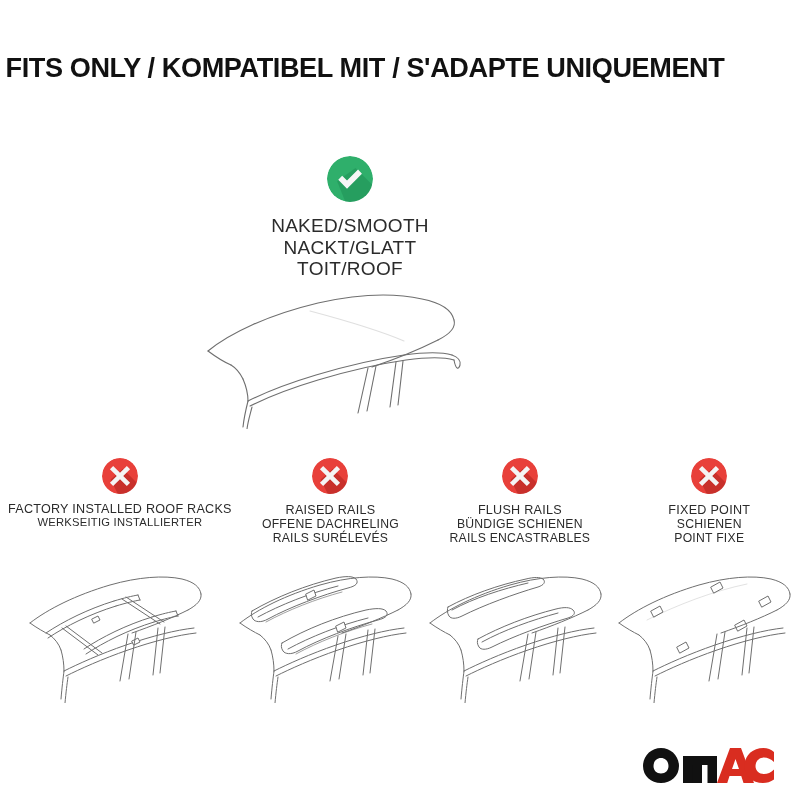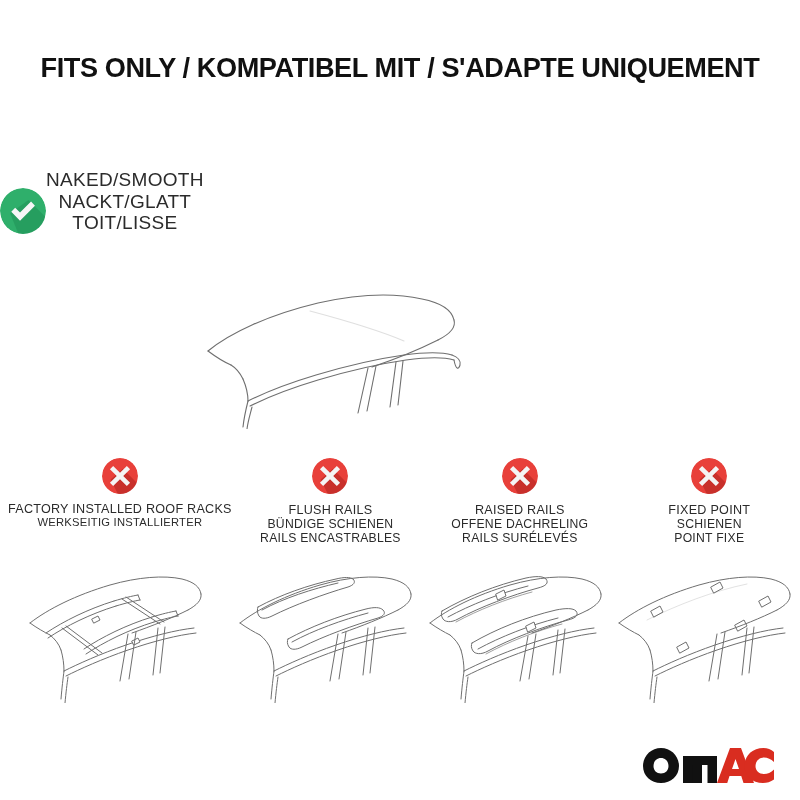--- a/index.html
+++ b/index.html
@@ -15,21 +15,20 @@
     color: #1a1a1a;
     overflow: hidden;
   }
 
   
   .title-bar {
     position: absolute;
     left: 0;
     top: 52px;
     width: 800px;
-    text-align: center;
   }
   .title-text {
     display: inline-block;
     font-family: "Liberation Sans", sans-serif;
     font-weight: 700;
     font-size: 27.5px;
     letter-spacing: -0.4px;
     color: #111111;
     white-space: nowrap;
     transform: scaleX(0.985);
@@ -44,22 +43,22 @@
   }
   .badge svg { display: block; }
 
   
   .approved-block {
     position: absolute;
     left: 0;
     top: 156px;
     width: 700px;
     display: flex;
-    flex-direction: row;
-    align-items: flex-end;
+    flex-direction: column;
+    align-items: center;
   }
   .approved-badge {
     width: 46px;
     height: 46px;
   }
   .approved-labels {
     margin-top: 13px;
     text-align: center;
     font-size: 19px;
     line-height: 21.5px;
@@ -142,21 +141,21 @@
     <svg viewBox="0 0 100 100" width="100%" height="100%">
       <circle cx="50" cy="50" r="50" fill="#2FAF6B"></circle>
       <path d="M62 26 L100 64 L100 100 L40 100 L22 55 Z" fill="#1F8F56" opacity="0.55"></path>
       <path d="M24.5 51.5 L33 43 L43.5 53.5 L67.5 29.5 L76 38.5 L43.5 71 Z" fill="#F6F6F6"></path>
     </svg>
   </span>
 
   <div class="approved-labels">
     <div>NAKED/SMOOTH</div>
     <div>NACKT/GLATT</div>
-    <div>TOIT/LISSE</div>
+    <div>TOIT/ROOF</div>
   </div>
 
   <div class="approved-art">
     <svg viewBox="0 0 320 140" width="100%" height="100%" fill="none" stroke="#6f6f6f" stroke-width="1.1" stroke-linecap="round" stroke-linejoin="round">
 
       <path d="M18 62 C40 44 78 26 128 14 C168 5 205 4 232 10 C252 14 262 22 264 31"></path>
       <path d="M264 31 C266 38 260 45 248 51"></path>
 
       <path d="M248 51 C230 60 206 70 182 78"></path>
 
@@ -240,91 +239,91 @@
 
   <div class="reject-col">
     <span class="badge reject-badge">
       <svg viewBox="0 0 100 100" width="100%" height="100%">
         <circle cx="50" cy="50" r="50" fill="#E8403A"></circle>
         <path d="M58 30 L100 72 L100 100 L44 100 L24 60 Z" fill="#A81F1C" opacity="0.5"></path>
         <path d="M31 22 L50 41 L69 22 L78 31 L59 50 L78 69 L69 78 L50 59 L31 78 L22 69 L41 50 L22 31 Z" fill="#F4F4F4"></path>
       </svg>
     </span>
     <div class="reject-labels">
-      <div class="l1">FLUSH RAILS</div>
-      <div>BÜNDIGE SCHIENEN</div>
-      <div>RAILS ENCASTRABLES</div>
+      <div class="l1">RAISED RAILS</div>
+      <div>OFFENE DACHRELING</div>
+      <div>RAILS SURÉLEVÉS</div>
     </div>
     <div class="reject-art">
       <svg viewBox="0 0 196 150" width="100%" height="100%" fill="none" stroke="#6f6f6f" stroke-width="1" stroke-linecap="round" stroke-linejoin="round">
         <path d="M12 70 C30 56 58 42 92 32 C120 24 146 22 164 26 C176 29 182 34 183 41"></path>
         <path d="M183 41 C184 47 179 52 170 57"></path>
         <path d="M170 57 C154 65 134 73 114 80"></path>
         <path d="M12 70 C19 75 26 79 32 82"></path>
         <path d="M32 82 C37 86 41 91 43 97"></path>
         <path d="M43 97 C45 104 46 111 46 118"></path>
         <path d="M46 118 C60 111 82 101 108 92 C134 83 158 77 176 75"></path>
         <path d="M48 123 C62 116 84 106 110 97 C136 88 160 82 178 80"></path>
 
-        <path d="M30 54 C52 42 80 32 108 26 C116 24 122 24 125 26 C128 29 126 32 120 34 C96 41 66 52 44 63 C38 66 33 66 31 63 C29 60 29 56 30 54 Z"></path>
-        <path d="M34 57 C56 45 84 36 110 30"></path>
-
-        <path d="M60 86 C82 74 110 63 138 56 C146 54 152 54 155 57 C158 60 156 63 150 65 C126 72 96 83 74 94 C68 97 63 97 61 94 C59 91 59 88 60 86 Z"></path>
-        <path d="M64 89 C86 77 114 67 140 60"></path>
-
-        <path d="M110 81 L102 128"></path>
-        <path d="M118 79 L111 126"></path>
-        <path d="M140 75 L135 122"></path>
-        <path d="M147 74 L142 120"></path>
+        <path d="M24 58 C48 44 78 32 108 25 C118 23 125 23 128 26 C131 30 128 33 120 35 C94 42 62 54 40 66 C33 70 27 69 25 66 C23 63 23 60 24 58 Z"></path>
+        <path d="M30 64 C52 52 82 40 110 33"></path>
+        <path d="M38 69 C60 57 88 46 114 39" opacity="0.65"></path>
+
+        <path d="M78 41 l8 -4 2 6 -8 4 z" fill="#ffffff"></path>
+
+        <path d="M54 90 C78 76 108 64 138 57 C148 55 155 55 158 58 C161 62 158 65 150 67 C124 74 92 86 70 98 C63 102 57 101 55 98 C53 95 53 92 54 90 Z"></path>
+        <path d="M60 96 C82 84 112 72 140 65"></path>
+        <path d="M68 101 C90 89 118 78 144 71" opacity="0.65"></path>
+
+        <path d="M108 73 l8 -4 2 6 -8 4 z" fill="#ffffff"></path>
+
+        <path d="M110 83 L102 128"></path>
+        <path d="M118 81 L111 126"></path>
+        <path d="M140 77 L135 122"></path>
+        <path d="M147 76 L142 120"></path>
         <path d="M46 118 C45 126 44 134 43 146"></path>
         <path d="M50 124 C49 131 48 139 47 150"></path>
       </svg>
     </div>
   </div>
 
   <div class="reject-col">
     <span class="badge reject-badge">
       <svg viewBox="0 0 100 100" width="100%" height="100%">
         <circle cx="50" cy="50" r="50" fill="#E8403A"></circle>
         <path d="M58 30 L100 72 L100 100 L44 100 L24 60 Z" fill="#A81F1C" opacity="0.5"></path>
         <path d="M31 22 L50 41 L69 22 L78 31 L59 50 L78 69 L69 78 L50 59 L31 78 L22 69 L41 50 L22 31 Z" fill="#F4F4F4"></path>
       </svg>
     </span>
     <div class="reject-labels">
-      <div class="l1">RAISED RAILS</div>
-      <div>OFFENE DACHRELING</div>
-      <div>RAILS SURÉLEVÉS</div>
+      <div class="l1">FLUSH RAILS</div>
+      <div>BÜNDIGE SCHIENEN</div>
+      <div>RAILS ENCASTRABLES</div>
     </div>
     <div class="reject-art">
       <svg viewBox="0 0 196 150" width="100%" height="100%" fill="none" stroke="#6f6f6f" stroke-width="1" stroke-linecap="round" stroke-linejoin="round">
         <path d="M12 70 C30 56 58 42 92 32 C120 24 146 22 164 26 C176 29 182 34 183 41"></path>
         <path d="M183 41 C184 47 179 52 170 57"></path>
         <path d="M170 57 C154 65 134 73 114 80"></path>
         <path d="M12 70 C19 75 26 79 32 82"></path>
         <path d="M32 82 C37 86 41 91 43 97"></path>
         <path d="M43 97 C45 104 46 111 46 118"></path>
         <path d="M46 118 C60 111 82 101 108 92 C134 83 158 77 176 75"></path>
         <path d="M48 123 C62 116 84 106 110 97 C136 88 160 82 178 80"></path>
 
-        <path d="M24 58 C48 44 78 32 108 25 C118 23 125 23 128 26 C131 30 128 33 120 35 C94 42 62 54 40 66 C33 70 27 69 25 66 C23 63 23 60 24 58 Z"></path>
-        <path d="M30 64 C52 52 82 40 110 33"></path>
-        <path d="M38 69 C60 57 88 46 114 39" opacity="0.65"></path>
-
-        <path d="M78 41 l8 -4 2 6 -8 4 z" fill="#ffffff"></path>
-
-        <path d="M54 90 C78 76 108 64 138 57 C148 55 155 55 158 58 C161 62 158 65 150 67 C124 74 92 86 70 98 C63 102 57 101 55 98 C53 95 53 92 54 90 Z"></path>
-        <path d="M60 96 C82 84 112 72 140 65"></path>
-        <path d="M68 101 C90 89 118 78 144 71" opacity="0.65"></path>
-
-        <path d="M108 73 l8 -4 2 6 -8 4 z" fill="#ffffff"></path>
-
-        <path d="M110 83 L102 128"></path>
-        <path d="M118 81 L111 126"></path>
-        <path d="M140 77 L135 122"></path>
-        <path d="M147 76 L142 120"></path>
+        <path d="M30 54 C52 42 80 32 108 26 C116 24 122 24 125 26 C128 29 126 32 120 34 C96 41 66 52 44 63 C38 66 33 66 31 63 C29 60 29 56 30 54 Z"></path>
+        <path d="M34 57 C56 45 84 36 110 30"></path>
+
+        <path d="M60 86 C82 74 110 63 138 56 C146 54 152 54 155 57 C158 60 156 63 150 65 C126 72 96 83 74 94 C68 97 63 97 61 94 C59 91 59 88 60 86 Z"></path>
+        <path d="M64 89 C86 77 114 67 140 60"></path>
+
+        <path d="M110 81 L102 128"></path>
+        <path d="M118 79 L111 126"></path>
+        <path d="M140 75 L135 122"></path>
+        <path d="M147 74 L142 120"></path>
         <path d="M46 118 C45 126 44 134 43 146"></path>
         <path d="M50 124 C49 131 48 139 47 150"></path>
       </svg>
     </div>
   </div>
 
   <div class="reject-col">
     <span class="badge reject-badge">
       <svg viewBox="0 0 100 100" width="100%" height="100%">
         <circle cx="50" cy="50" r="50" fill="#E8403A"></circle>

